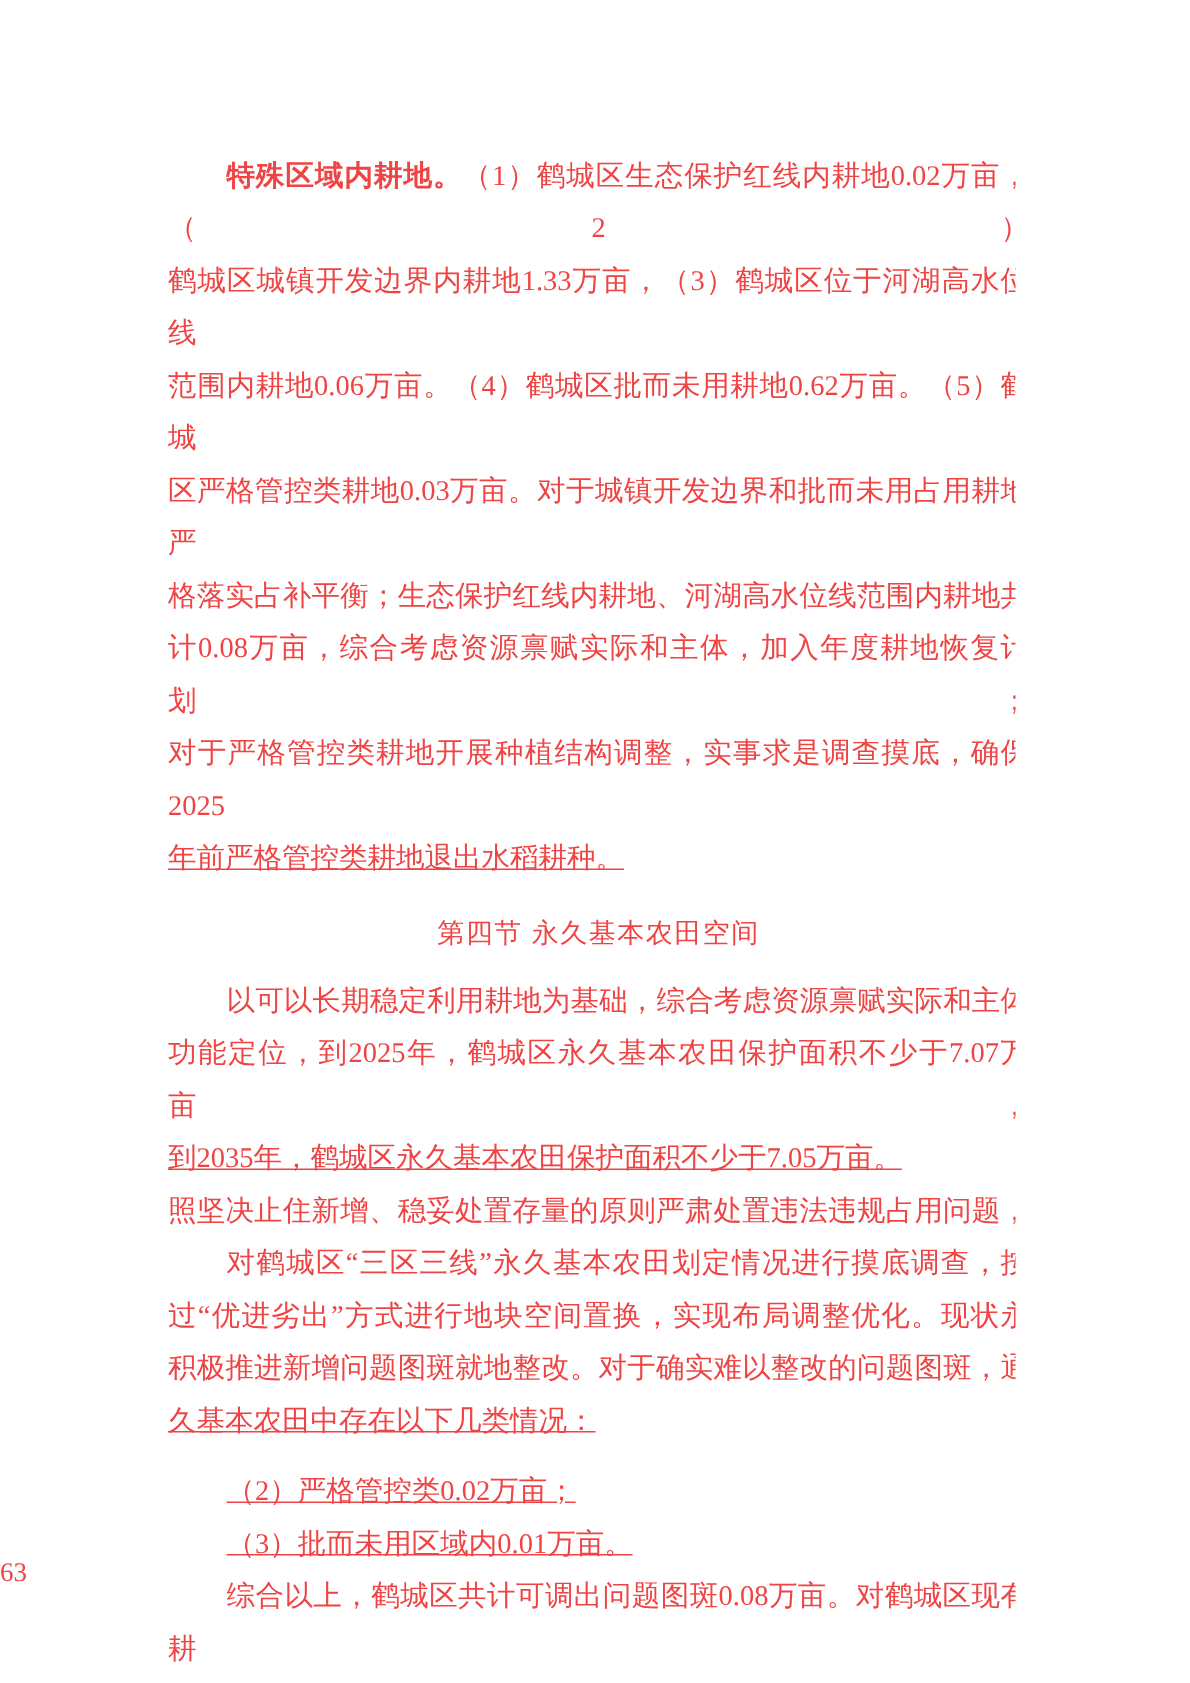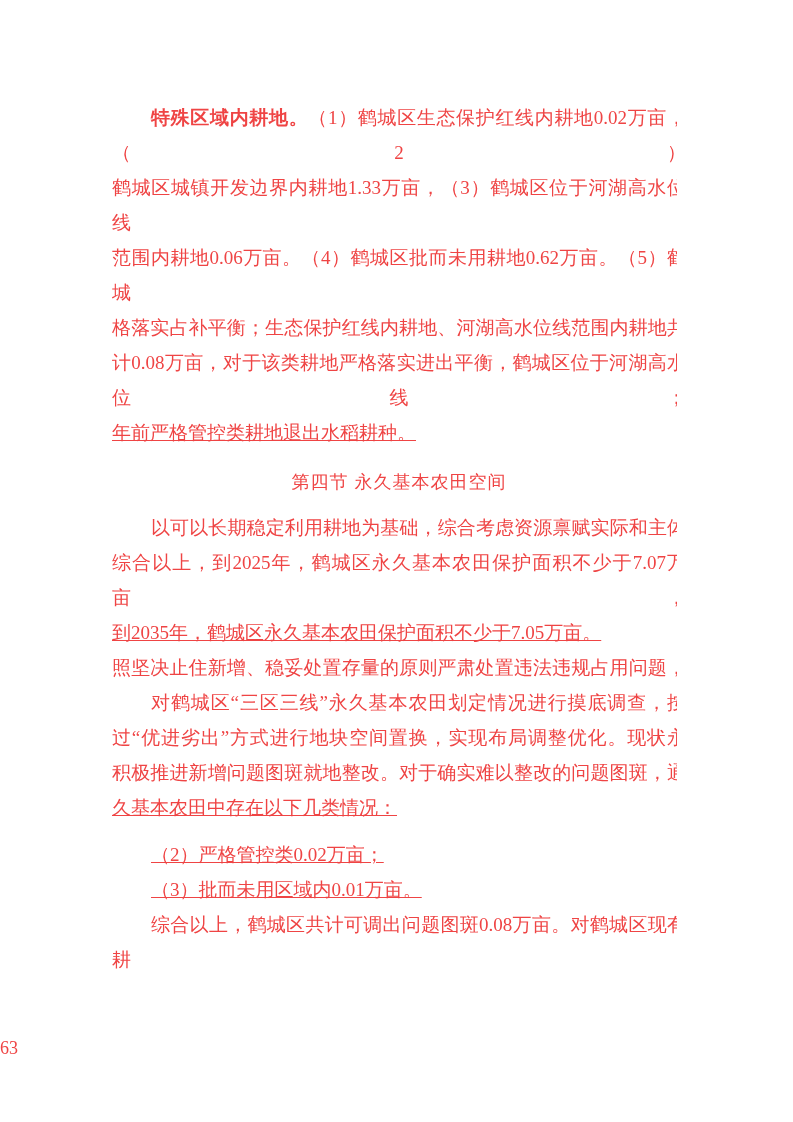--- a/index.html
+++ b/index.html
@@ -55,30 +55,32 @@
 </head>
 <body>
 
 <div class="page">
   <div class="content">
 
     <div class="para">
       <p class="line indent"><span class="lead-bold">特殊区域内耕地。</span><span>（1）鹤城区生态保护红线内耕地0.02万亩，（2）</span></p>
       <p class="line">鹤城区城镇开发边界内耕地1.33万亩，（3）鹤城区位于河湖高水位线</p>
       <p class="line">范围内耕地0.06万亩。（4）鹤城区批而未用耕地0.62万亩。（5）鹤城</p>
+      <p class="line">区严格管控类耕地0.03万亩。对于城镇开发边界和批而未用占用耕地严</p>
       <p class="line">格落实占补平衡；生态保护红线内耕地、河湖高水位线范围内耕地共</p>
-      <p class="line">计0.08万亩，对于该类耕地严格落实进出平衡，鹤城区位于河湖高水位线；</p>
+      <p class="line">计0.08万亩，综合考虑资源禀赋实际和主体，加入年度耕地恢复计划；</p>
+      <p class="line">对于严格管控类耕地开展种植结构调整，实事求是调查摸底，确保2025</p>
       <p class="line end">年前严格管控类耕地退出水稻耕种。</p>
     </div>
 
     <h2 class="section-heading">第四节 永久基本农田空间</h2>
 
     <div class="para">
       <p class="line indent">以可以长期稳定利用耕地为基础，综合考虑资源禀赋实际和主体</p>
-      <p class="line">综合以上，到2025年，鹤城区永久基本农田保护面积不少于7.07万亩，</p>
+      <p class="line">功能定位，到2025年，鹤城区永久基本农田保护面积不少于7.07万亩，</p>
       <p class="line end">到2035年，鹤城区永久基本农田保护面积不少于7.05万亩。</p>
     </div>
 
     <div class="para">
       <p class="line">照坚决止住新增、稳妥处置存量的原则严肃处置违法违规占用问题，</p>
       <p class="line indent">对鹤城区“三区三线”永久基本农田划定情况进行摸底调查，按</p>
       <p class="line">过“优进劣出”方式进行地块空间置换，实现布局调整优化。现状永</p>
       <p class="line">积极推进新增问题图斑就地整改。对于确实难以整改的问题图斑，通</p>
       <p class="line end">久基本农田中存在以下几类情况：</p>
     </div>

